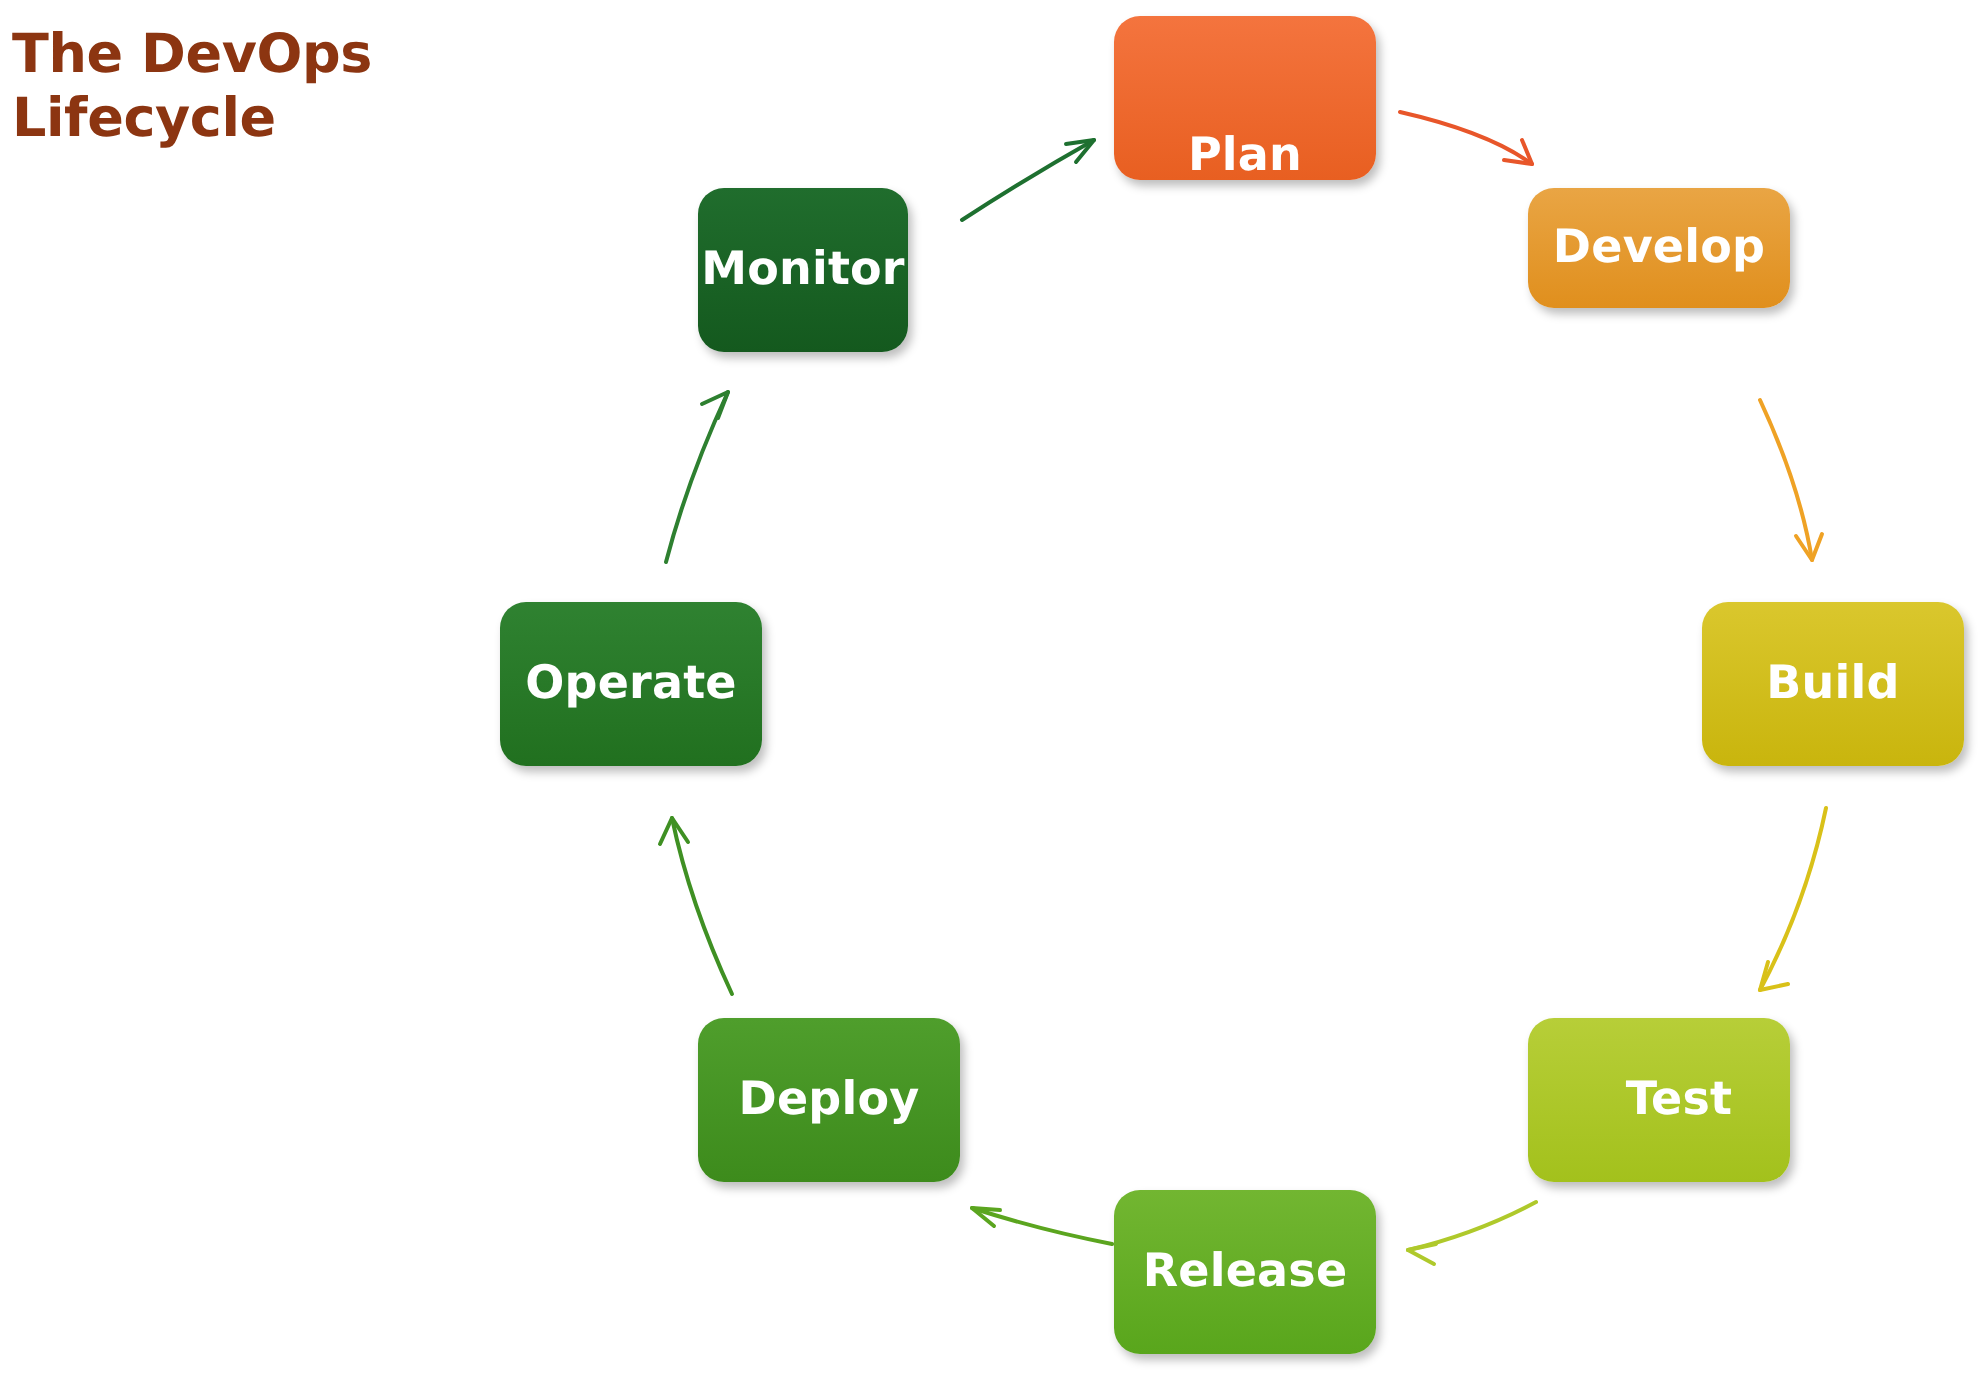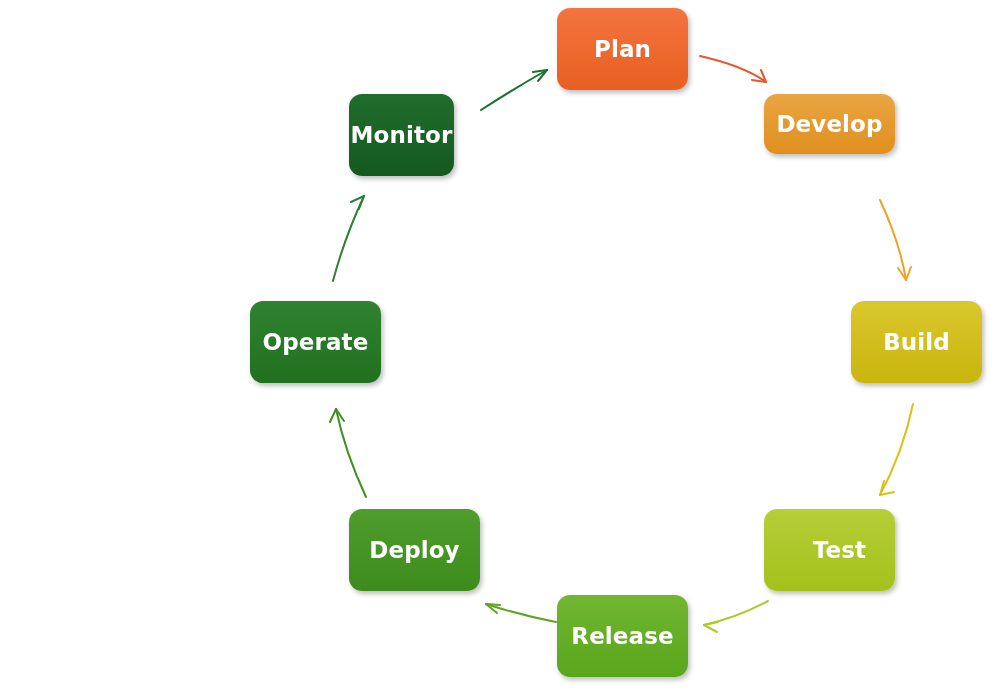--- a/index.html
+++ b/index.html
@@ -62,20 +62,22 @@
     text-align: center;
     line-height: 1;
     user-select: none;
   }
 </style>
 </head>
 <body style="background: rgb(255, 255, 255);">
 
 <div id="diagram-canvas">
 
+  <div id="title" style="color: rgb(140, 53, 17);">The DevOps
+Lifecycle</div>
 
   <svg id="arrow-layer" viewBox="0 0 993 691" width="993" height="691" xmlns="http://www.w3.org/2000/svg">
       <g>
         <path d="M 700 56 Q 744 66 766 82" fill="none" stroke="#E8562A" stroke-width="2" stroke-linecap="round"></path>
         <path d="M 766 82 L 752 80 M 766 82 L 761 70" fill="none" stroke="#E8562A" stroke-width="2" stroke-linecap="round" stroke-linejoin="round"></path>
       </g>
       <g>
         <path d="M 880 200 Q 900 243 906 280" fill="none" stroke="#EFA225" stroke-width="2" stroke-linecap="round"></path>
         <path d="M 906 280 L 898 268 M 906 280 L 911 267" fill="none" stroke="#EFA225" stroke-width="2" stroke-linecap="round" stroke-linejoin="round"></path>
       </g>
@@ -99,21 +101,21 @@
         <path d="M 333 281 Q 344 239 364 196" fill="none" stroke="#2E8030" stroke-width="2" stroke-linecap="round"></path>
         <path d="M 364 196 L 359 209 M 364 196 L 351 202" fill="none" stroke="#2E8030" stroke-width="2" stroke-linecap="round" stroke-linejoin="round"></path>
       </g>
       <g>
         <path d="M 481 110 Q 515 88 547 70" fill="none" stroke="#1E7030" stroke-width="2" stroke-linecap="round"></path>
         <path d="M 547 70 L 533 72 M 547 70 L 538 81" fill="none" stroke="#1E7030" stroke-width="2" stroke-linecap="round" stroke-linejoin="round"></path>
       </g>
     </svg>
 
   <div id="node-layer">
-      <div class="node" style="left: 557px; top: 8px; width: 131px; height: 82px; background: linear-gradient(rgb(244, 116, 62) 0%, rgb(232, 95, 33) 100%);">
+      <div class="node" style="left: 557px; top: 8px; width: 131px; height: 82px; background: linear-gradient(rgb(244, 116, 62) 0%, rgb(232, 95, 33) 100%); align-items: flex-end;">
         <span class="node-label" style="color: rgb(255, 255, 255);">Plan</span>
       </div>
       <div class="node" style="left: 764px; top: 94px; width: 131px; height: 60px; background: linear-gradient(rgb(233, 165, 68) 0%, rgb(224, 143, 29) 100%);">
         <span class="node-label" style="color: rgb(255, 255, 255);">Develop</span>
       </div>
       <div class="node" style="left: 851px; top: 301px; width: 131px; height: 82px; background: linear-gradient(rgb(218, 199, 45) 0%, rgb(201, 181, 13) 100%);">
         <span class="node-label" style="color: rgb(255, 255, 255);">Build</span>
       </div>
       <div class="node" style="left: 764px; top: 509px; width: 131px; height: 82px; background: linear-gradient(rgb(183, 206, 56) 0%, rgb(163, 193, 28) 100%);">
         <span class="node-label" style="color: rgb(255, 255, 255); margin-left: 20px;">Test</span>

